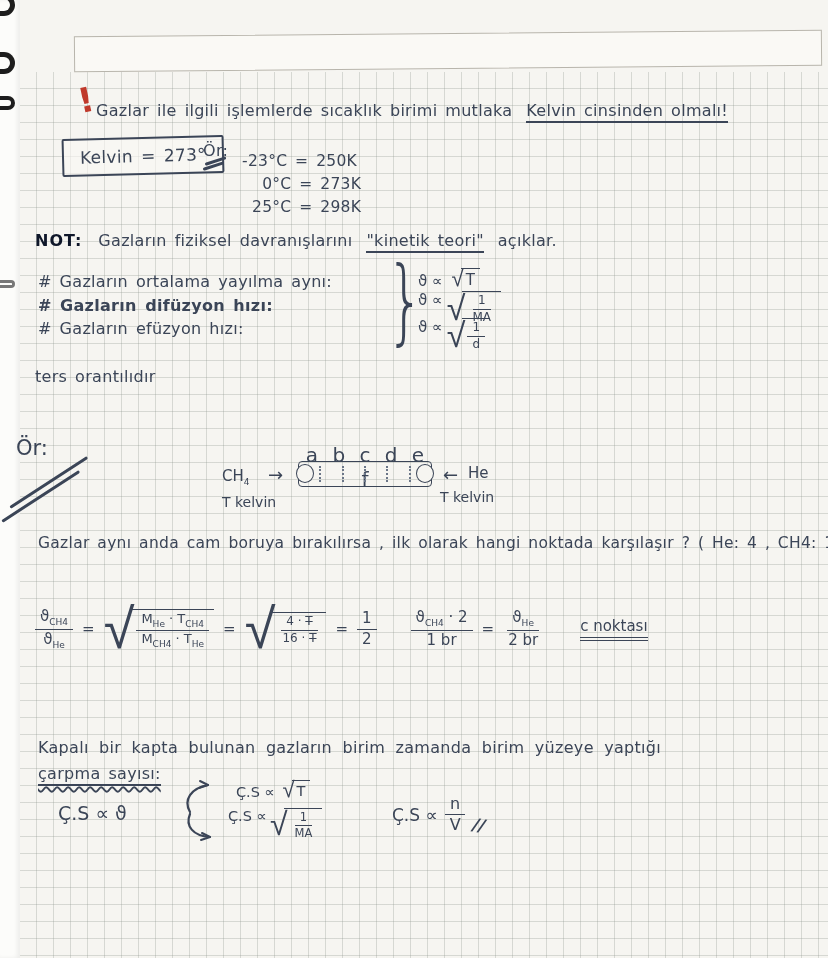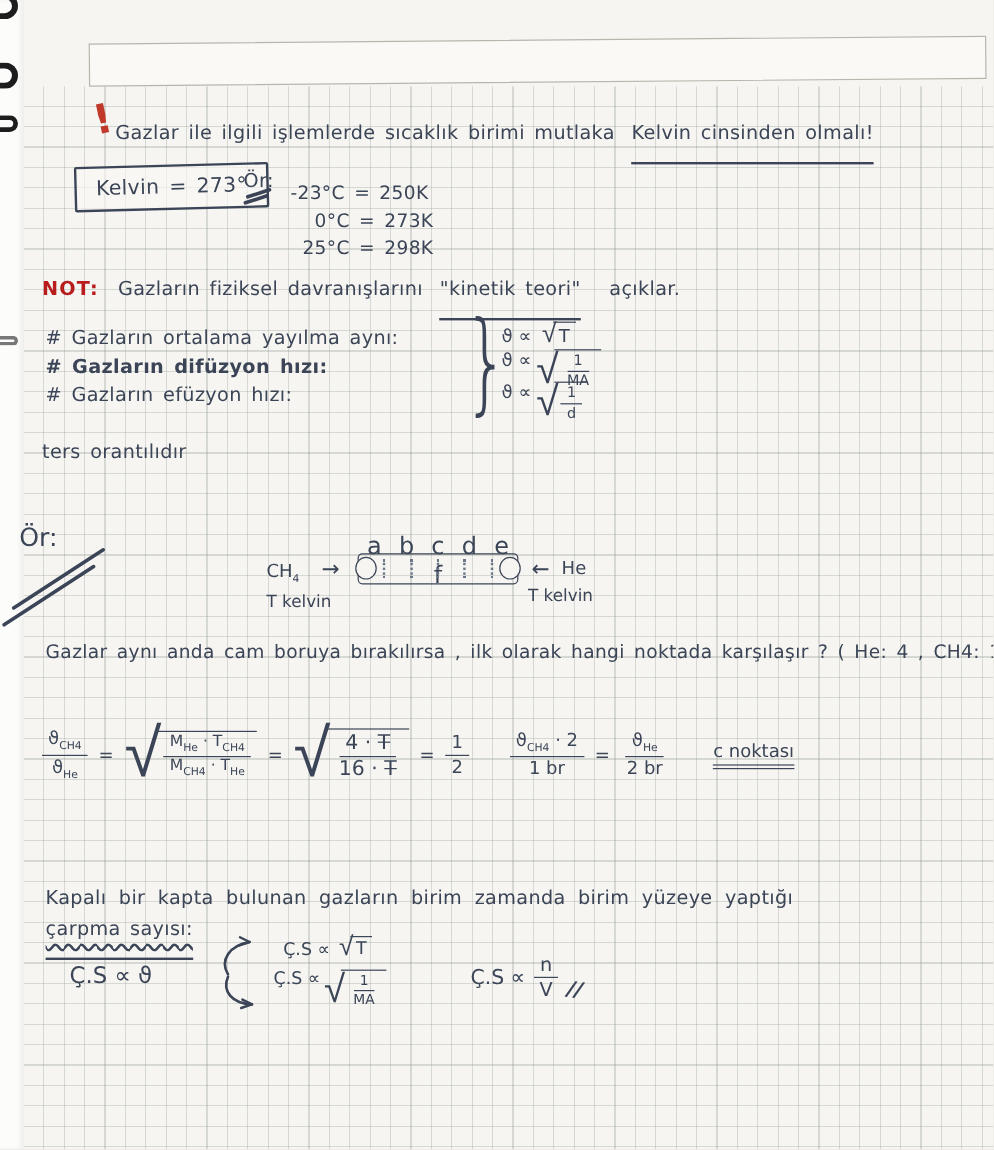--- a/index.html
+++ b/index.html
@@ -17,23 +17,23 @@
       repeating-linear-gradient(to bottom, transparent 0 16px, rgba(140,148,140,.30) 16px 17px);
   }
   .left-strip { position:absolute; left:0; top:0; width:20px; height:100%; background:#fcfcfa; box-shadow:inset -3px 0 4px rgba(0,0,0,.06); z-index:3; }
   .binding { position:absolute; left:0; width:15px; height:22px; border:5px solid #1d1d1d; border-left:none; border-radius:0 12px 12px 0; }
   .b1{top:-6px;} .b2{top:52px;} .b3{top:96px; height:14px; border-width:4px;} .b4{top:280px; height:8px; border-width:3px; border-color:#777;}
   .header-band {
     position:absolute; left:74px; top:33px; width:748px; height:36px;
     background:#faf9f5; border:1px solid #b8b5ac; transform:rotate(-0.5deg); z-index:2;
   }
   .abs { position:absolute; z-index:4; }
-  .red { color:#b91c1c; }
+  .red { color:#0f172a; }
   .navy { color:#24356f; }
-  .u { border-bottom:2px solid currentColor; padding-bottom:15px; }
+  .u { border-bottom:2px solid currentColor; padding-bottom:1px; }
   .uu { border-bottom:4px double currentColor; padding-bottom:2px; }
   .wavy { text-decoration:underline wavy; text-underline-offset:7px; text-decoration-thickness:1.5px; }
   .hand { letter-spacing:.3px; word-spacing:2.5px; }
   .box { border:2px solid #3b4557; border-radius:2px; padding:7px 16px; transform:rotate(-1.5deg); background:rgba(250,249,245,.6); }
   .frac { display:inline-flex; flex-direction:column; align-items:center; vertical-align:middle; line-height:1.15; }
   .frac .num { border-bottom:1.7px solid currentColor; padding:0 5px 1px; }
   .frac .den { padding:1px 5px 0; }
   .sqrt { display:inline-flex; align-items:center; }
   .sqrt .rsym { font-weight:300; line-height:.9; margin-right:-3px; }
   .sqrt .rad { border-top:1.8px solid currentColor; padding:2px 5px 0; }
@@ -80,21 +80,21 @@
   <div class="abs hand" style="left:242px; top:150px; font-size:15.5px; line-height:23px;">
     <div>-23°C = 250K</div>
     <div style="margin-left:14px;text-align:right;">0°C = 273K</div>
     <div style="margin-left:10px;">25°C = 298K</div>
   </div>
 
   <div class="abs hand" style="left:35px; top:231px; font-size:16px; white-space:nowrap;">
     <span class="red" style="font-weight:bold; letter-spacing:1px;">NOT:</span>
     <span style="margin-left:8px;">Gazların fiziksel davranışlarını</span>
     <span class="u" style="margin-left:6px;">"kinetik teori"</span>
-    <span style="margin-left:16px;">açıklar.</span>
+    <span style="margin-left:6px;">açıklar.</span>
   </div>
 
   <div class="abs hand" style="left:38px; top:272px; font-size:16px;"># Gazların ortalama yayılma aynı:</div>
   <div class="abs hand" style="left:38px; top:296px; font-size:16px;font-weight:bold;"># Gazların difüzyon hızı:</div>
   <div class="abs hand" style="left:38px; top:319px; font-size:16px;"># Gazların efüzyon hızı:</div>
   <div class="abs brace" style="left:376px; top:258px;">}</div>
 
   <div class="abs" style="left:418px; top:268px; font-size:15px;">
     <span>ϑ ∝</span>
     <span class="sqrt s-small" style="margin-left:4px;">
@@ -178,21 +178,21 @@
             <span>·</span>
             <span>T</span><sub class="sb">He</sub>
           </span>
         </span>
       </span>
     </span>
     <span>=</span>
     <span class="sqrt s-tall">
       <span class="rsym">√</span>
       <span class="rad">
-        <span class="frac" style="font-size:17px;">
+        <span class="frac" style="font-size:12px;">
           <span class="num"><span>4 ·</span> <span class="cancel">T</span></span>
           <span class="den"><span>16 ·</span> <span class="cancel">T</span></span>
         </span>
       </span>
     </span>
     <span>=</span>
     <span class="frac">
       <span class="num">1</span>
       <span class="den">2</span>
     </span>

